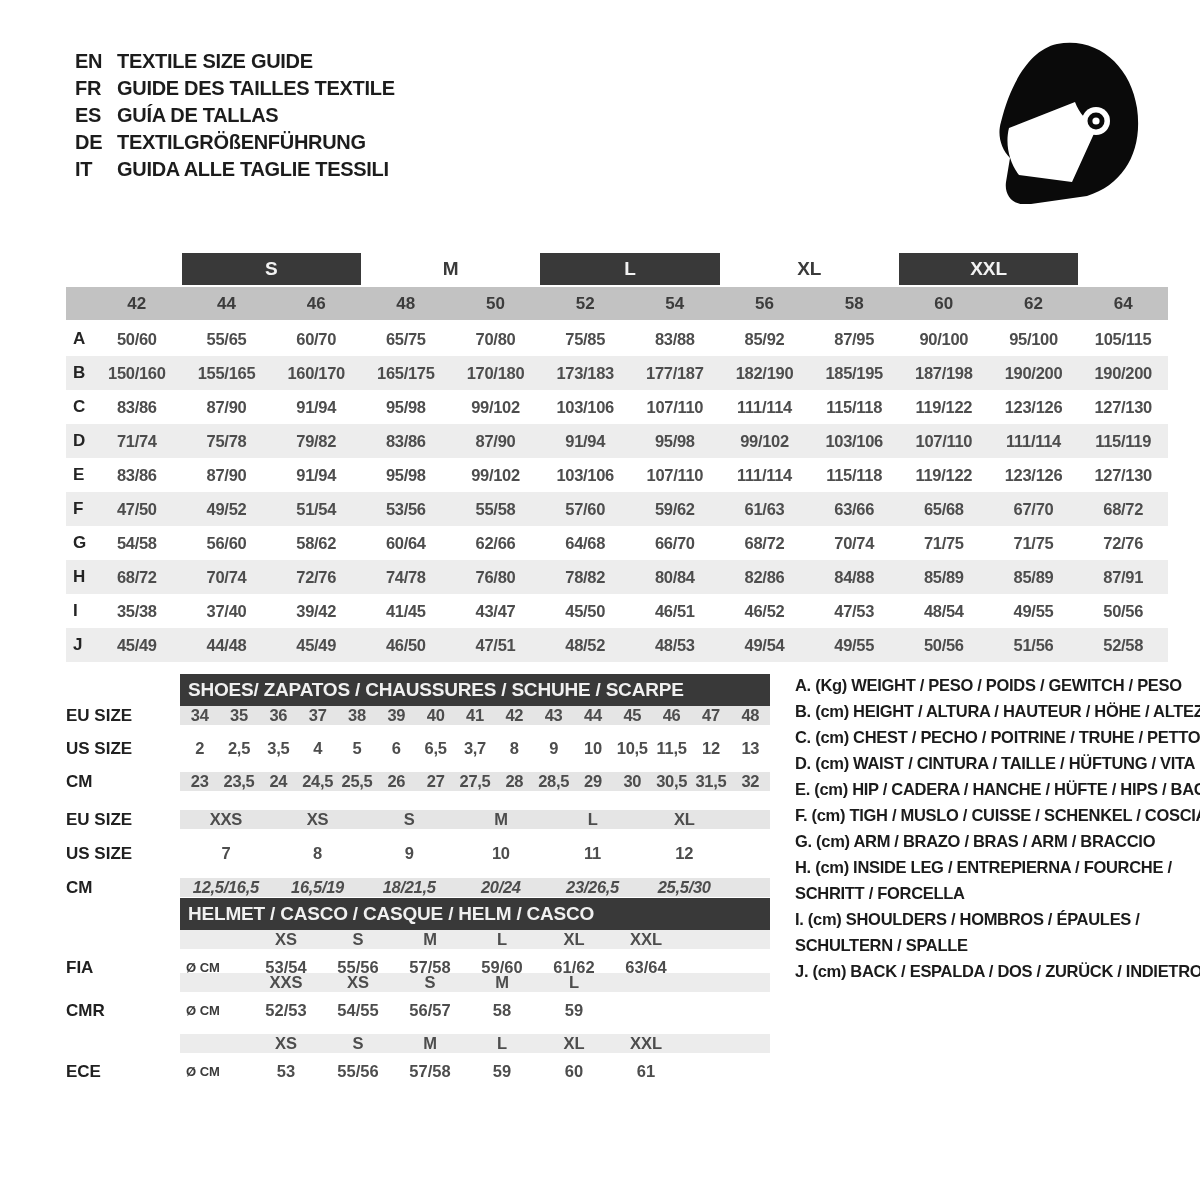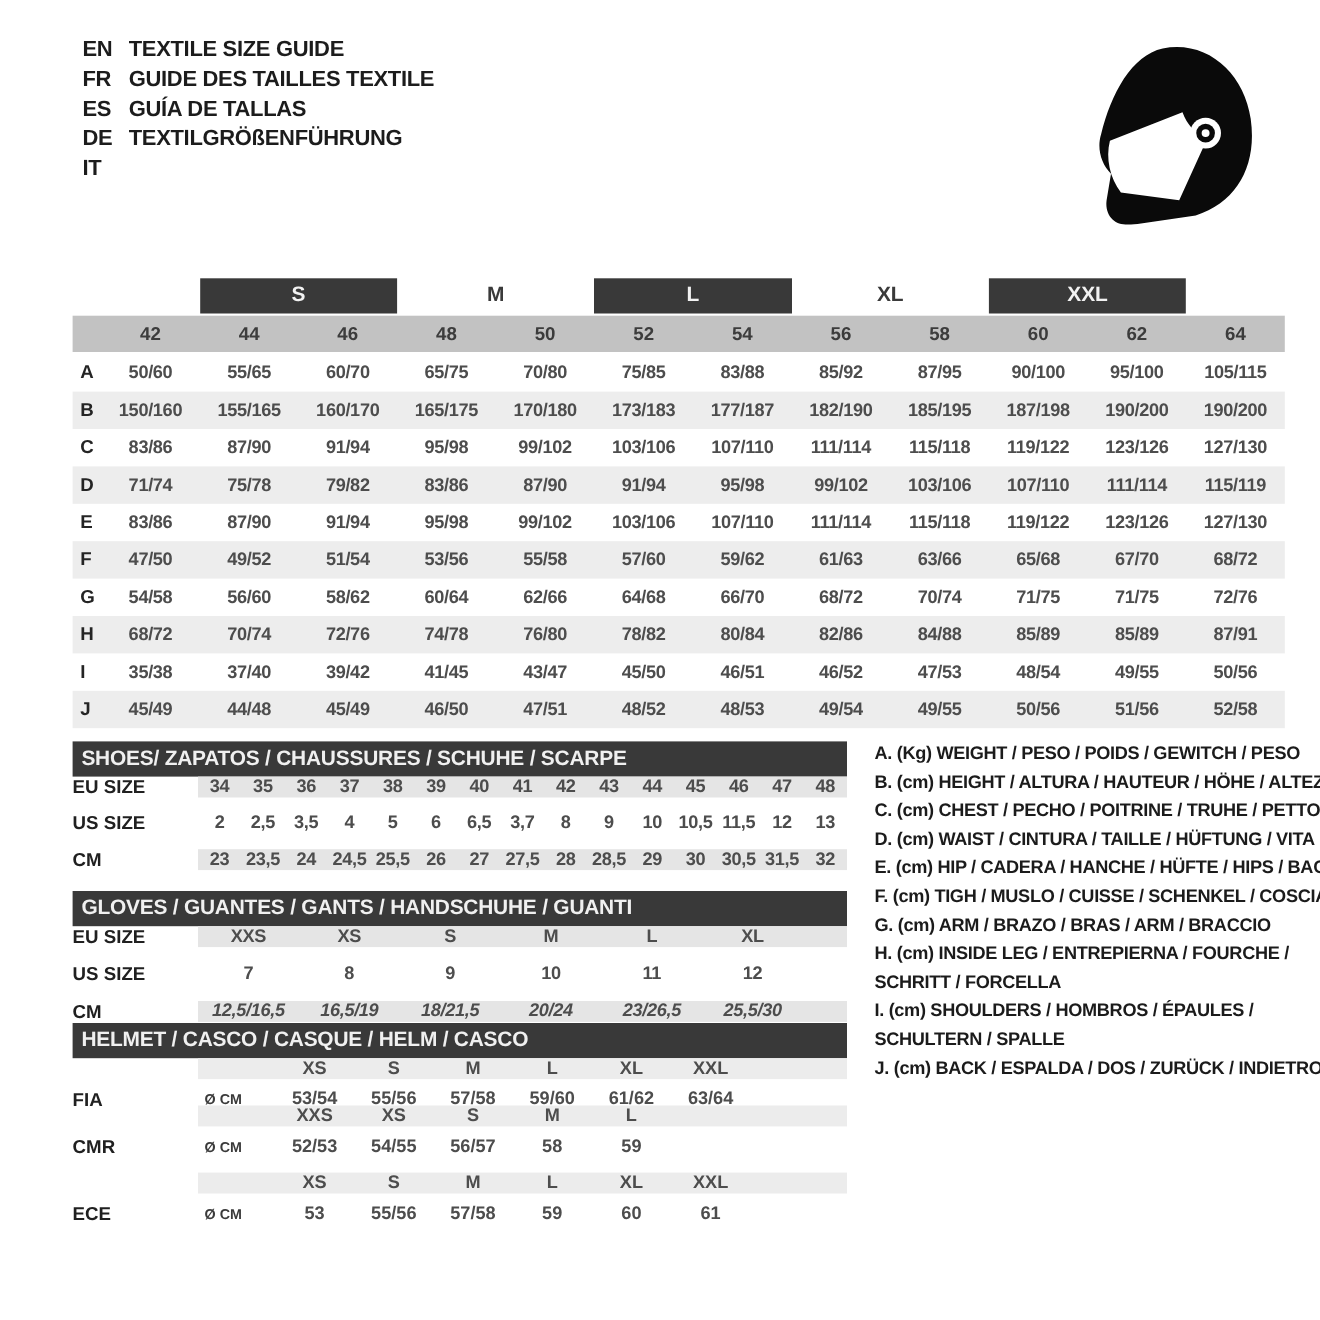--- a/index.html
+++ b/index.html
@@ -1,20 +1,20 @@
 <!DOCTYPE html>
 <html><head>
 <meta charset="utf-8">
 <style>
   html,body{margin:0;padding:0;background:#ffffff;}
   .page{position:relative;width:1200px;height:1200px;background:#fff;overflow:hidden;
         font-family:"Liberation Sans","DejaVu Sans",sans-serif;color:#3c3c3c;}
 
   
-  .lang-block{position:absolute;left:75px;top:32px;}
+  .lang-block{position:absolute;left:75px;top:48px;}
   .lang-row{display:flex;height:27px;align-items:center;}
   .lang-code{width:42px;font-weight:bold;font-size:20px;color:#1c1c1c;letter-spacing:-0.3px;}
   .lang-text{font-weight:bold;font-size:20px;color:#1c1c1c;letter-spacing:-0.3px;white-space:nowrap;}
 
   
   .helmet-logo{position:absolute;left:975px;top:32px;width:170px;height:172px;}
 
   
   .main-table{position:absolute;left:66px;top:253px;width:1102px;}
   .grid13{display:grid;grid-template-columns:26px repeat(12,1fr);}
@@ -27,21 +27,21 @@
   .gc9{grid-column:9 / span 2;} .gc11{grid-column:11 / span 2;}
   .num-row{height:33px;background:#c2c2c2;align-items:center;margin-bottom:2px;}
   .num-cell{text-align:center;font-weight:bold;font-size:17px;color:#3c3c3c;}
   .data-row{height:34px;align-items:center;}
   .data-row.striped{background:#ededed;}
   .row-label{font-weight:bold;font-size:17px;color:#242424;padding-left:7px;text-align:left;}
   .val-cell{text-align:center;font-weight:bold;font-size:16.5px;color:#4d4d4d;letter-spacing:-0.3px;}
 
   
   .sec{position:absolute;left:66px;width:704px;}
-  .sec-bar{height:32px;background:#393939;color:#f0f0f0;display:flex;
+  .sec-bar{margin-left:114px;height:32px;background:#393939;color:#f0f0f0;display:flex;
         align-items:center;padding-left:8px;font-weight:bold;font-size:19px;letter-spacing:-0.2px;
         box-sizing:border-box;}
   .sec-row{display:flex;align-items:flex-start;}
   .sec-label{width:114px;display:flex;align-items:center;font-weight:bold;font-size:17px;color:#202020;}
   .sec-cells{flex:1;display:flex;align-items:center;}
   .sec-cells.gray{background:#e5e5e5;}
   .cell{flex:1;text-align:center;font-weight:bold;font-size:16.5px;color:#4d4d4d;letter-spacing:-0.3px;}
 
   .helm-body{flex:1;display:flex;align-items:center;}
   .helm-body.gray{background:#ececec;}
@@ -71,20 +71,21 @@
       <div class="lang-row">
         <div class="lang-code">ES</div>
         <div class="lang-text">GUÍA DE TALLAS</div>
       </div>
       <div class="lang-row">
         <div class="lang-code">DE</div>
         <div class="lang-text">TEXTILGRÖßENFÜHRUNG</div>
       </div>
       <div class="lang-row">
         <div class="lang-code">IT</div>
+        <div class="lang-text">GUIDA ALLE TAGLIE TESSILI</div>
       </div>
     </div>
 
   <div class="helmet-logo">
     <svg viewBox="0 0 170 172" width="170" height="172">
       <path fill="#0a0a0a" d="M82 12 C122 4 156 34 162 76 C168 118 150 152 112 164 L56 172
                C40 175 29 165 31 150 L35 126 C26 117 22 103 26 90 C35 53 54 18 82 12 Z"></path>
       <path fill="#ffffff" d="M34 96 L100 70 C104 81 112 90 122 95 L97 150 L44 143
                C34 130 30 112 34 96 Z"></path>
       <circle cx="121" cy="89" r="14" fill="#ffffff"></circle>
@@ -330,21 +331,20 @@
             <div class="cell">30</div>
             <div class="cell">30,5</div>
             <div class="cell">31,5</div>
             <div class="cell">32</div>
           </div>
         </div>
       </div>
   </div>
 
   <div class="sec" style="top:810px;">
-    <div class="sec-bar">GLOVES / GUANTES / GANTS / HANDSCHUHE / GUANTI</div>
     <div id="gloves-rows">
         <div class="sec-row" style="height: 34px;">
           <div class="sec-label">EU SIZE</div>
           <div class="sec-cells gray" style="padding-right: 40px;">
             <div class="cell">XXS</div>
             <div class="cell">XS</div>
             <div class="cell">S</div>
             <div class="cell">M</div>
             <div class="cell">L</div>
             <div class="cell">XL</div>
@@ -368,21 +368,21 @@
             <div class="cell">16,5/19</div>
             <div class="cell">18/21,5</div>
             <div class="cell">20/24</div>
             <div class="cell">23/26,5</div>
             <div class="cell">25,5/30</div>
           </div>
         </div>
       </div>
   </div>
 
-  <div class="sec" style="top:930px;">
+  <div class="sec" style="top:898px;">
     <div class="sec-bar">HELMET / CASCO / CASQUE / HELM / CASCO</div>
     <div id="helmet-rows">
         <div class="sec-row" style="height: 28px;">
           <div class="sec-label"></div>
           <div class="helm-body gray">
             <div class="unit-cell"></div>
             <div class="hcell">XS</div>
             <div class="hcell">S</div>
             <div class="hcell">M</div>
             <div class="hcell">L</div>

